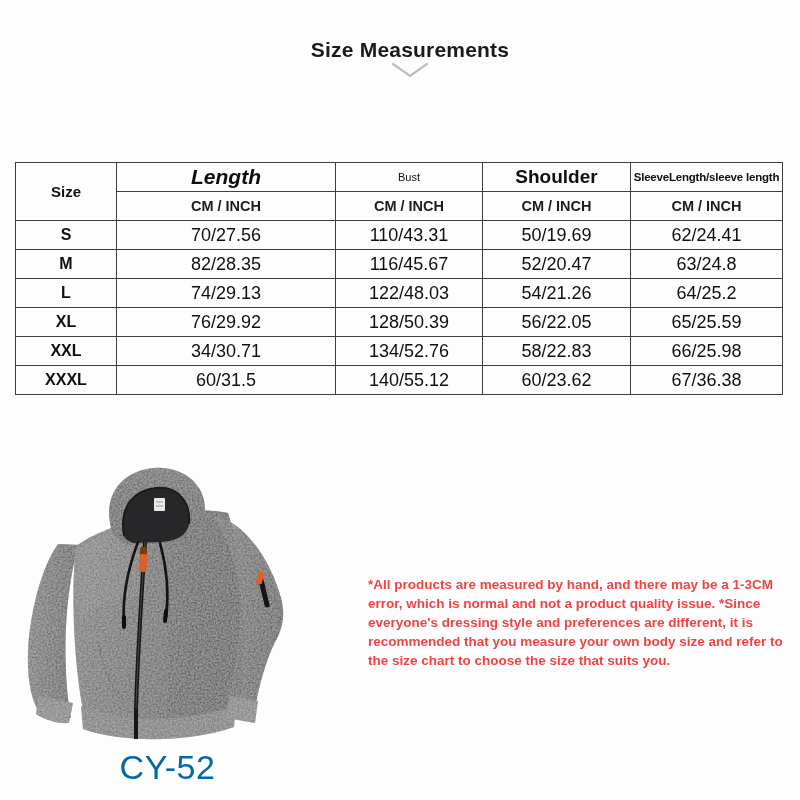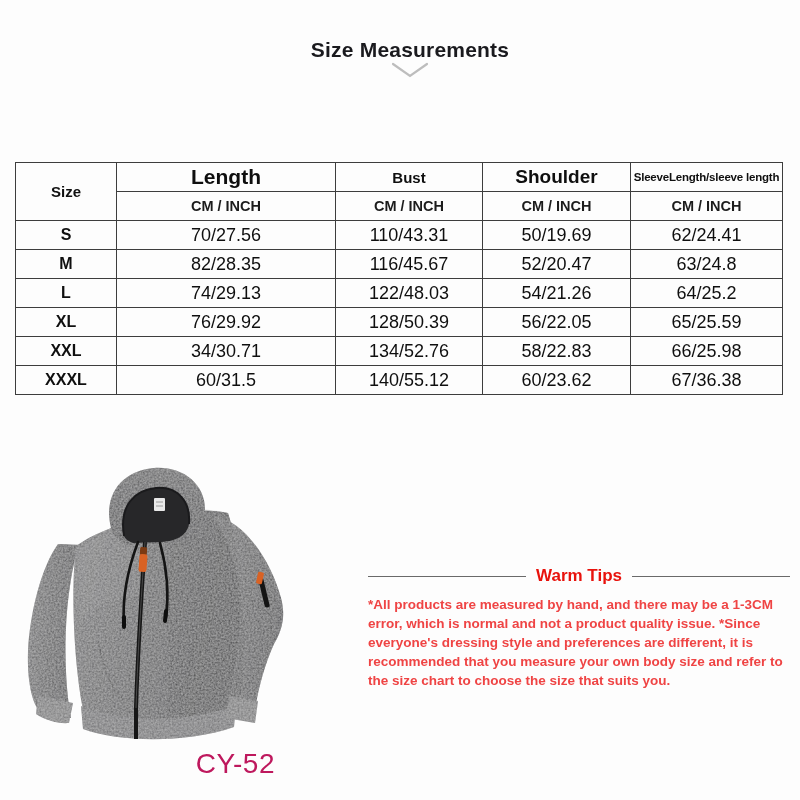--- a/index.html
+++ b/index.html
@@ -26,31 +26,31 @@
     background:transparent;
   }
   .size-table th, .size-table td {
     border:1px solid #3d3d3d; text-align:center; vertical-align:middle;
     padding:0; color:#0f0f0f; overflow:hidden; white-space:nowrap;
   }
   .size-table tr.hrow1 th { height:29px; }
   .size-table tr.hrow2 th { height:29px;margin-top:27px; }
   .size-table tbody td { height:29px; font-size:18px; font-weight:400; }
   th.col-size   { font-size:15px; font-weight:700; }
-  th.col-length { font-size:21px; font-weight:700; }
-  th.col-bust   { font-size:15px; font-weight:700; }
+  th.col-length { font-size:21px; font-weight:700;font-style:italic; }
+  th.col-bust   { font-size:11px; font-weight:400; }
   th.col-shoulder { font-size:19px; font-weight:700;margin-top:10px; }
   th.col-sleeve { font-size:11.5px; font-weight:700; letter-spacing:-.2px;margin-left:28px; }
   th.unit-cell  { font-size:14.5px; font-weight:700; color:#1c1c1c; }
   .size-table td.size-col { font-size:16px; font-weight:700; }
   
   .product-photo { position:absolute; left:18px; top:446px; width:330px; height:302px; }
   .product-code {
     position:absolute; left:60px; top:748px; width:215px;
-    text-align:right; font-size:28px; font-weight:400; color:#be185d; letter-spacing:.5px;
+    text-align:center; font-size:34px; font-weight:400; color:#0369a1; letter-spacing:.5px;
   }
   
   .warm-tips { position:absolute; left:368px; top:566px; width:422px; }
   .warm-tips-head { display:flex; align-items:center; gap:10px; }
   .warm-tips-head .rule { flex:1; height:0; border-top:1px solid #6a6a6a; }
   .warm-tips-title { font-size:17px; font-weight:700; color:#e8120c; white-space:nowrap; }
   .warm-tips-body {
     margin-top:10px; font-size:13.5px; font-weight:700; line-height:1.4;
     color:#ef4444; text-align:left;
   }
@@ -199,19 +199,14 @@
   <path d="M142,97 C149,122 151,148 148,172" fill="none" stroke="#141414" stroke-width="2.6" stroke-linecap="round"></path>
   <line x1="148" y1="165" x2="147" y2="175" stroke="#0d0d0d" stroke-width="4" stroke-linecap="round"></line>
 
   <line x1="243" y1="134" x2="249" y2="159" stroke="#141414" stroke-width="5" stroke-linecap="round"></line>
   <rect x="239" y="126" width="6" height="12" rx="1.5" fill="#d96224" transform="rotate(12 242 132)"></rect>
 </svg>
 
 <div class="product-code">CY-52</div>
 
 <div class="warm-tips">
-  <div class="warm-tips-head">
-    <div class="rule"></div>
-    <div class="warm-tips-title">Warm Tips</div>
-    <div class="rule"></div>
-  </div>
   <div class="warm-tips-body">*All products are measured by hand, and there may be a 1-3CM error, which is normal and not a product quality issue. *Since everyone's dressing style and preferences are different, it is recommended that you measure your own body size and refer to the size chart to choose the size that suits you.</div>
 </div>
 
 </body></html>

